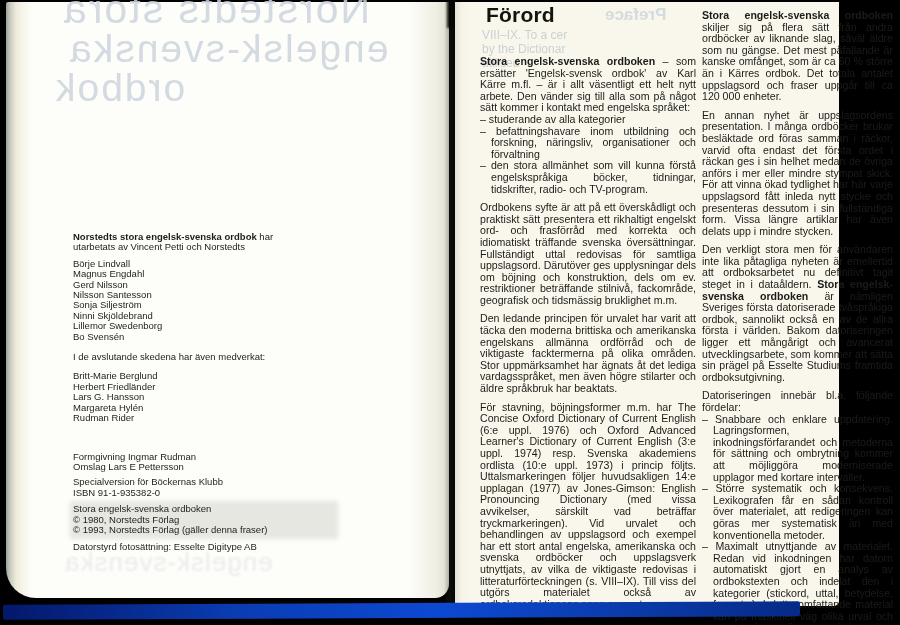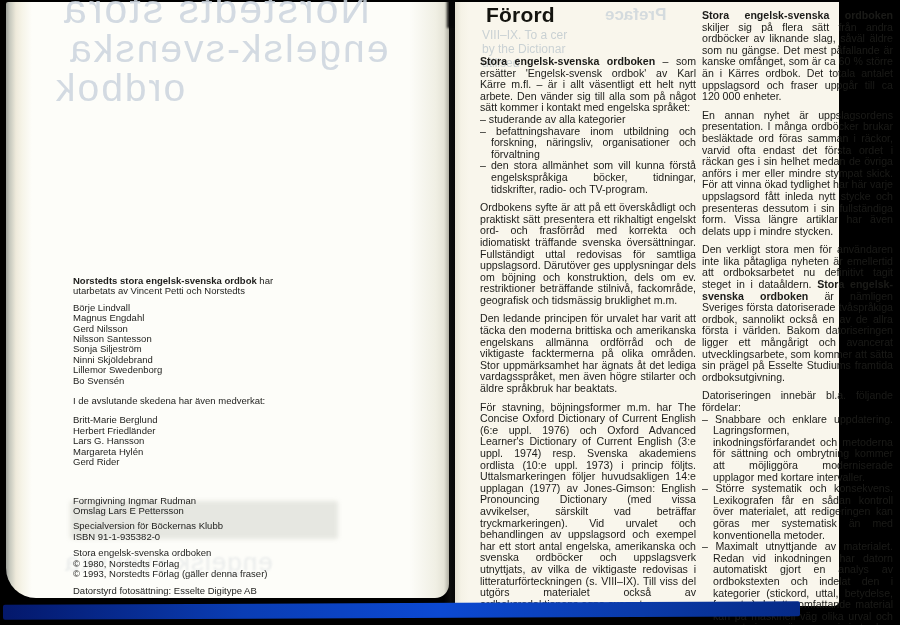--- a/index.html
+++ b/index.html
@@ -27,21 +27,21 @@
   .ghost-box{
     position:absolute;left:64px;top:499px;width:268px;height:38px;
     background:rgba(172,176,165,.28);filter:blur(2px);border-radius:2px;
   }
   .ghost-footer{
     position:absolute;left:58px;top:545px;font-size:26px;letter-spacing:1px;
     transform:scaleX(-1);color:#bfc7ce;opacity:.3;filter:blur(1px);white-space:nowrap;
   }
   .credits{
     position:absolute;left:67px;top:230px;width:305px;
-    font-size:9.5px;line-height:10.4px;color:#1d1d1b;margin-top:44px;
+    font-size:9.5px;line-height:10.4px;color:#1d1d1b;
   }
   .credits .blk{margin:0 0 10px;}
   .credits .blk.intro{margin-bottom:6px;}
   .credits .blk.names1{margin-bottom:10px;}
   .credits .blk.subhead{margin-bottom:9px;}
   .credits .blk.names2{margin-bottom:28px;}
   .credits .blk.design{margin-bottom:5px;}
   .credits .blk.isbn{margin-bottom:6px;}
   .credits .blk.copyright{margin-bottom:7px;}
   .credits .blk.typeset{margin-bottom:0;}
@@ -122,21 +122,21 @@
           <div class="line"><span>Bo Svensén</span></div>
         </div>
         <div class="blk subhead">
           <div class="line"><span>I de avslutande skedena har även medverkat:</span></div>
         </div>
         <div class="blk names2">
           <div class="line"><span>Britt-Marie Berglund</span></div>
           <div class="line"><span>Herbert Friedländer</span></div>
           <div class="line"><span>Lars G. Hansson</span></div>
           <div class="line"><span>Margareta Hylén</span></div>
-          <div class="line"><span>Gerd Rider</span></div>
+          <div class="line"><span>Rudman Rider</span></div>
         </div>
         <div class="blk design">
           <div class="line"><span class="i">Formgivning</span><span> Ingmar Rudman</span></div>
           <div class="line"><span class="i">Omslag</span><span> Lars E Pettersson</span></div>
         </div>
         <div class="blk isbn">
           <div class="line"><span>Specialversion för Böckernas Klubb</span></div>
           <div class="line"><span>ISBN 91-1-935382-0</span></div>
         </div>
         <div class="blk copyright">

